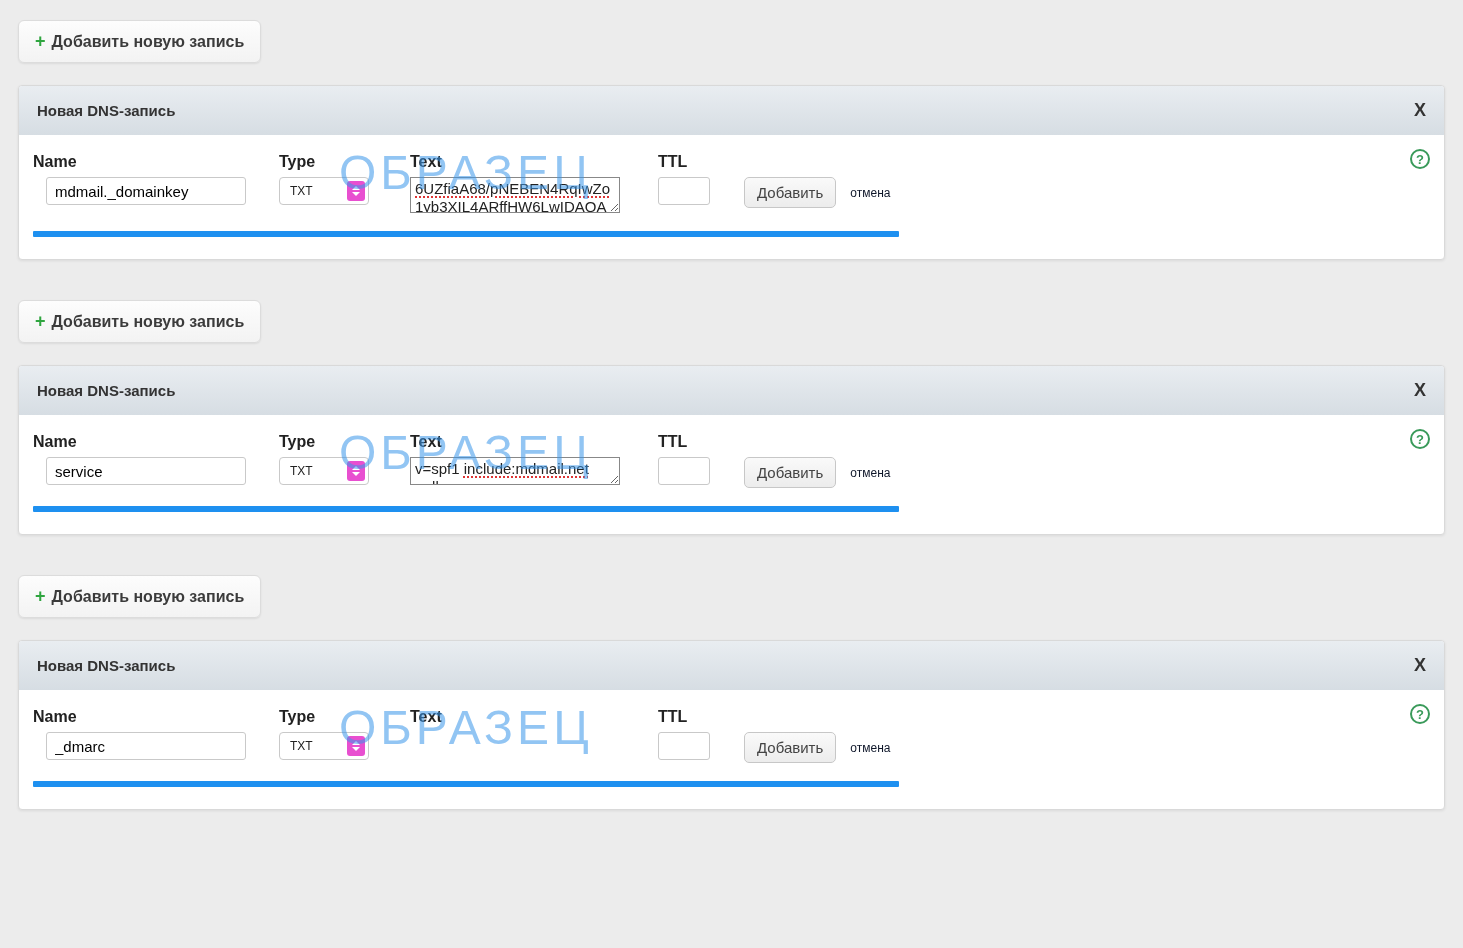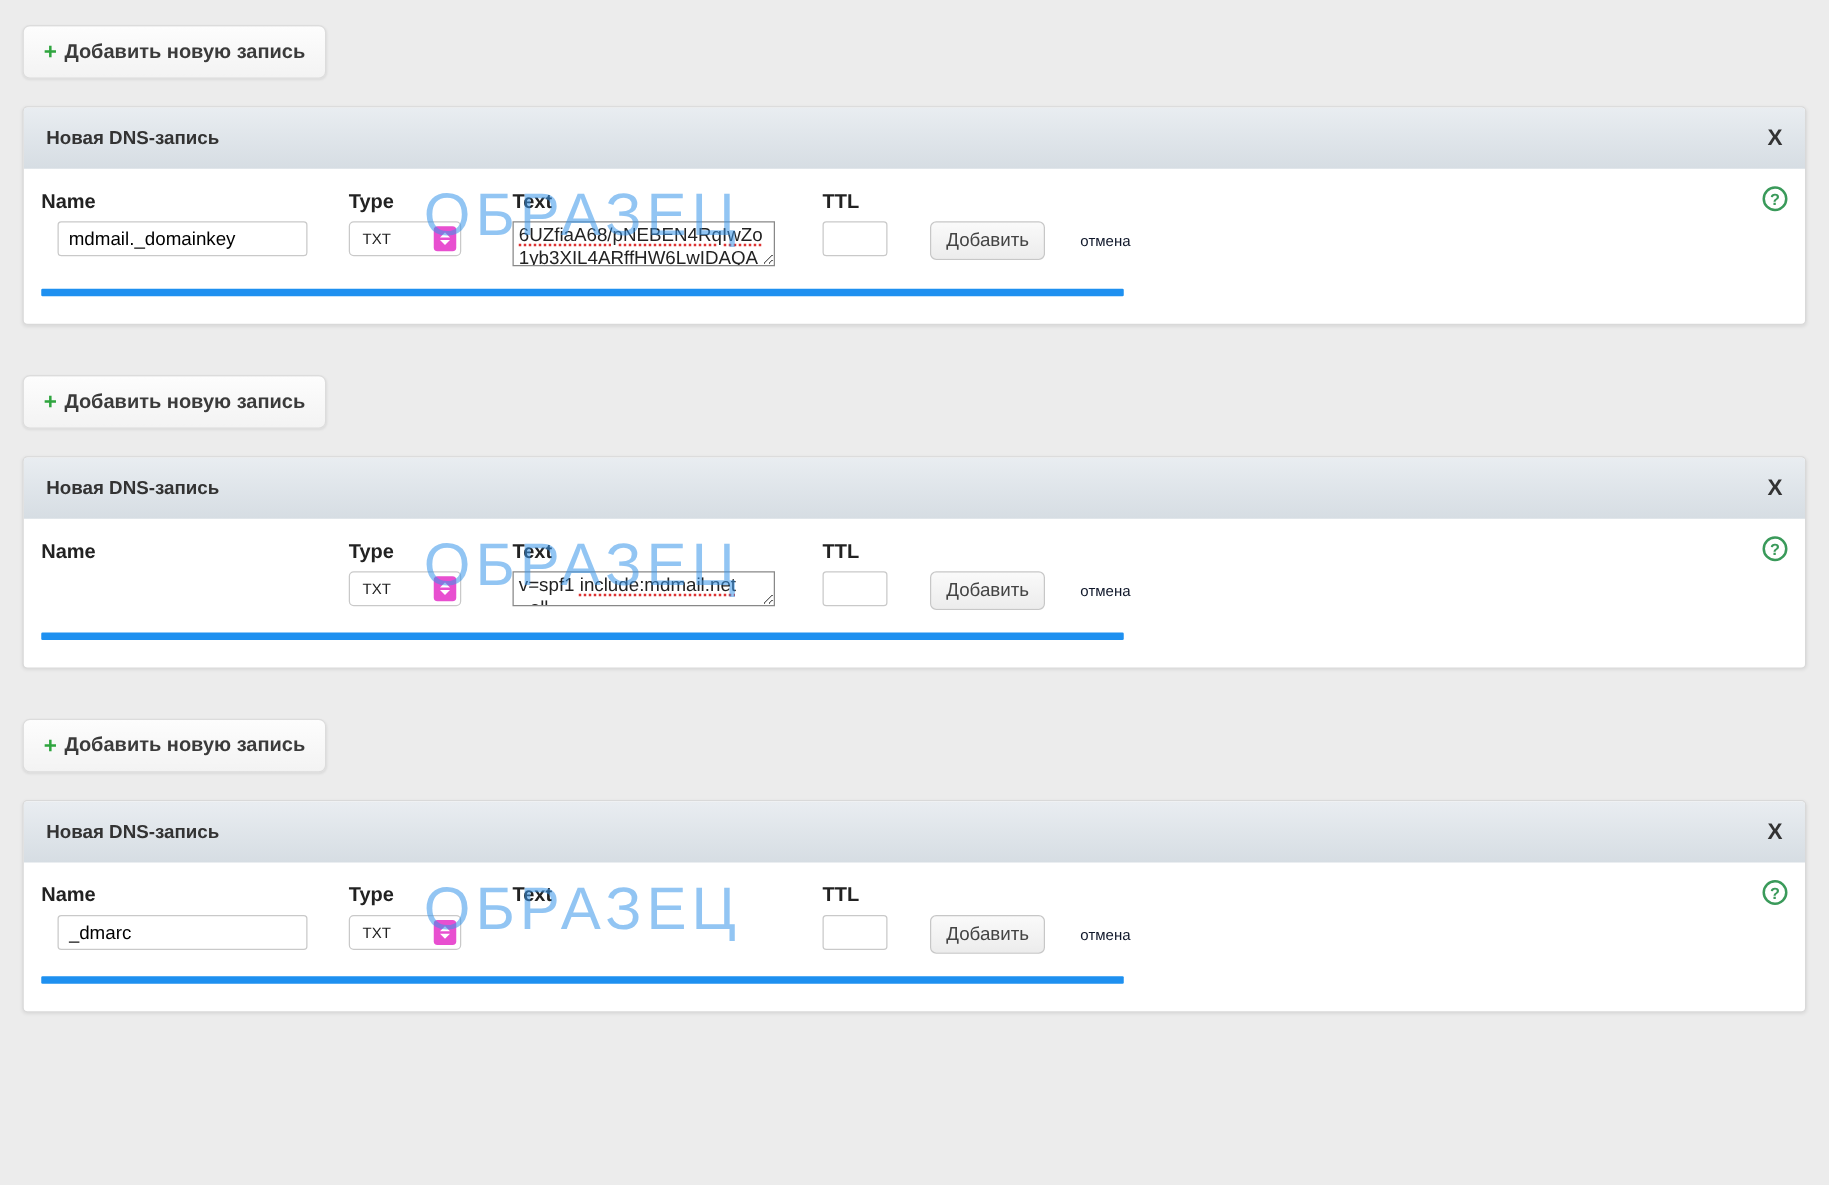--- a/index.html
+++ b/index.html
@@ -103,21 +103,21 @@
   .text-area.one-line{ height:28px; }
   .red-underline{
     text-decoration: underline dotted #d33;
     text-decoration-thickness:2px;
     text-underline-offset:2px;
   }
   .ttl-input{
     width:52px; height:28px; border:1px solid #c9c9c9; border-radius:3px;
     background:#fff; padding:3px 6px; font-size:15px;
   }
-  .actions{ display:flex; align-items:center; gap:28px; margin-top:24px;}
+  .actions{ display:flex; align-items:center; gap:14px; margin-top:24px;}
   .add-submit{
     background:linear-gradient(#fafafa,#ececec);
     border:1px solid #c7c7c7;
     border-radius:5px;
     padding:6px 12px;
     font-size:15px;
     color:#444;
     cursor:pointer;
   }
   .cancel{
@@ -192,20 +192,21 @@
       <span class="close">X</span>
     </div>
     <div class="panel-body">
       <div class="help">
           <span>?</span>
         </div>
       <div class="watermark">ОБРАЗЕЦ</div>
       <div class="row">
         <div class="field" style="width:220px">
           <label>Name</label>
+          <input class="name-input" value="service" style="">
         </div>
         <div class="field" style="width:105px">
           <label>Type</label>
           <div class="type-select-wrap">
             <span>TXT</span>
             <span class="type-select-caret"></span>
           </div>
         </div>
         <div class="field" style="width:222px">
           <label>Text</label>

